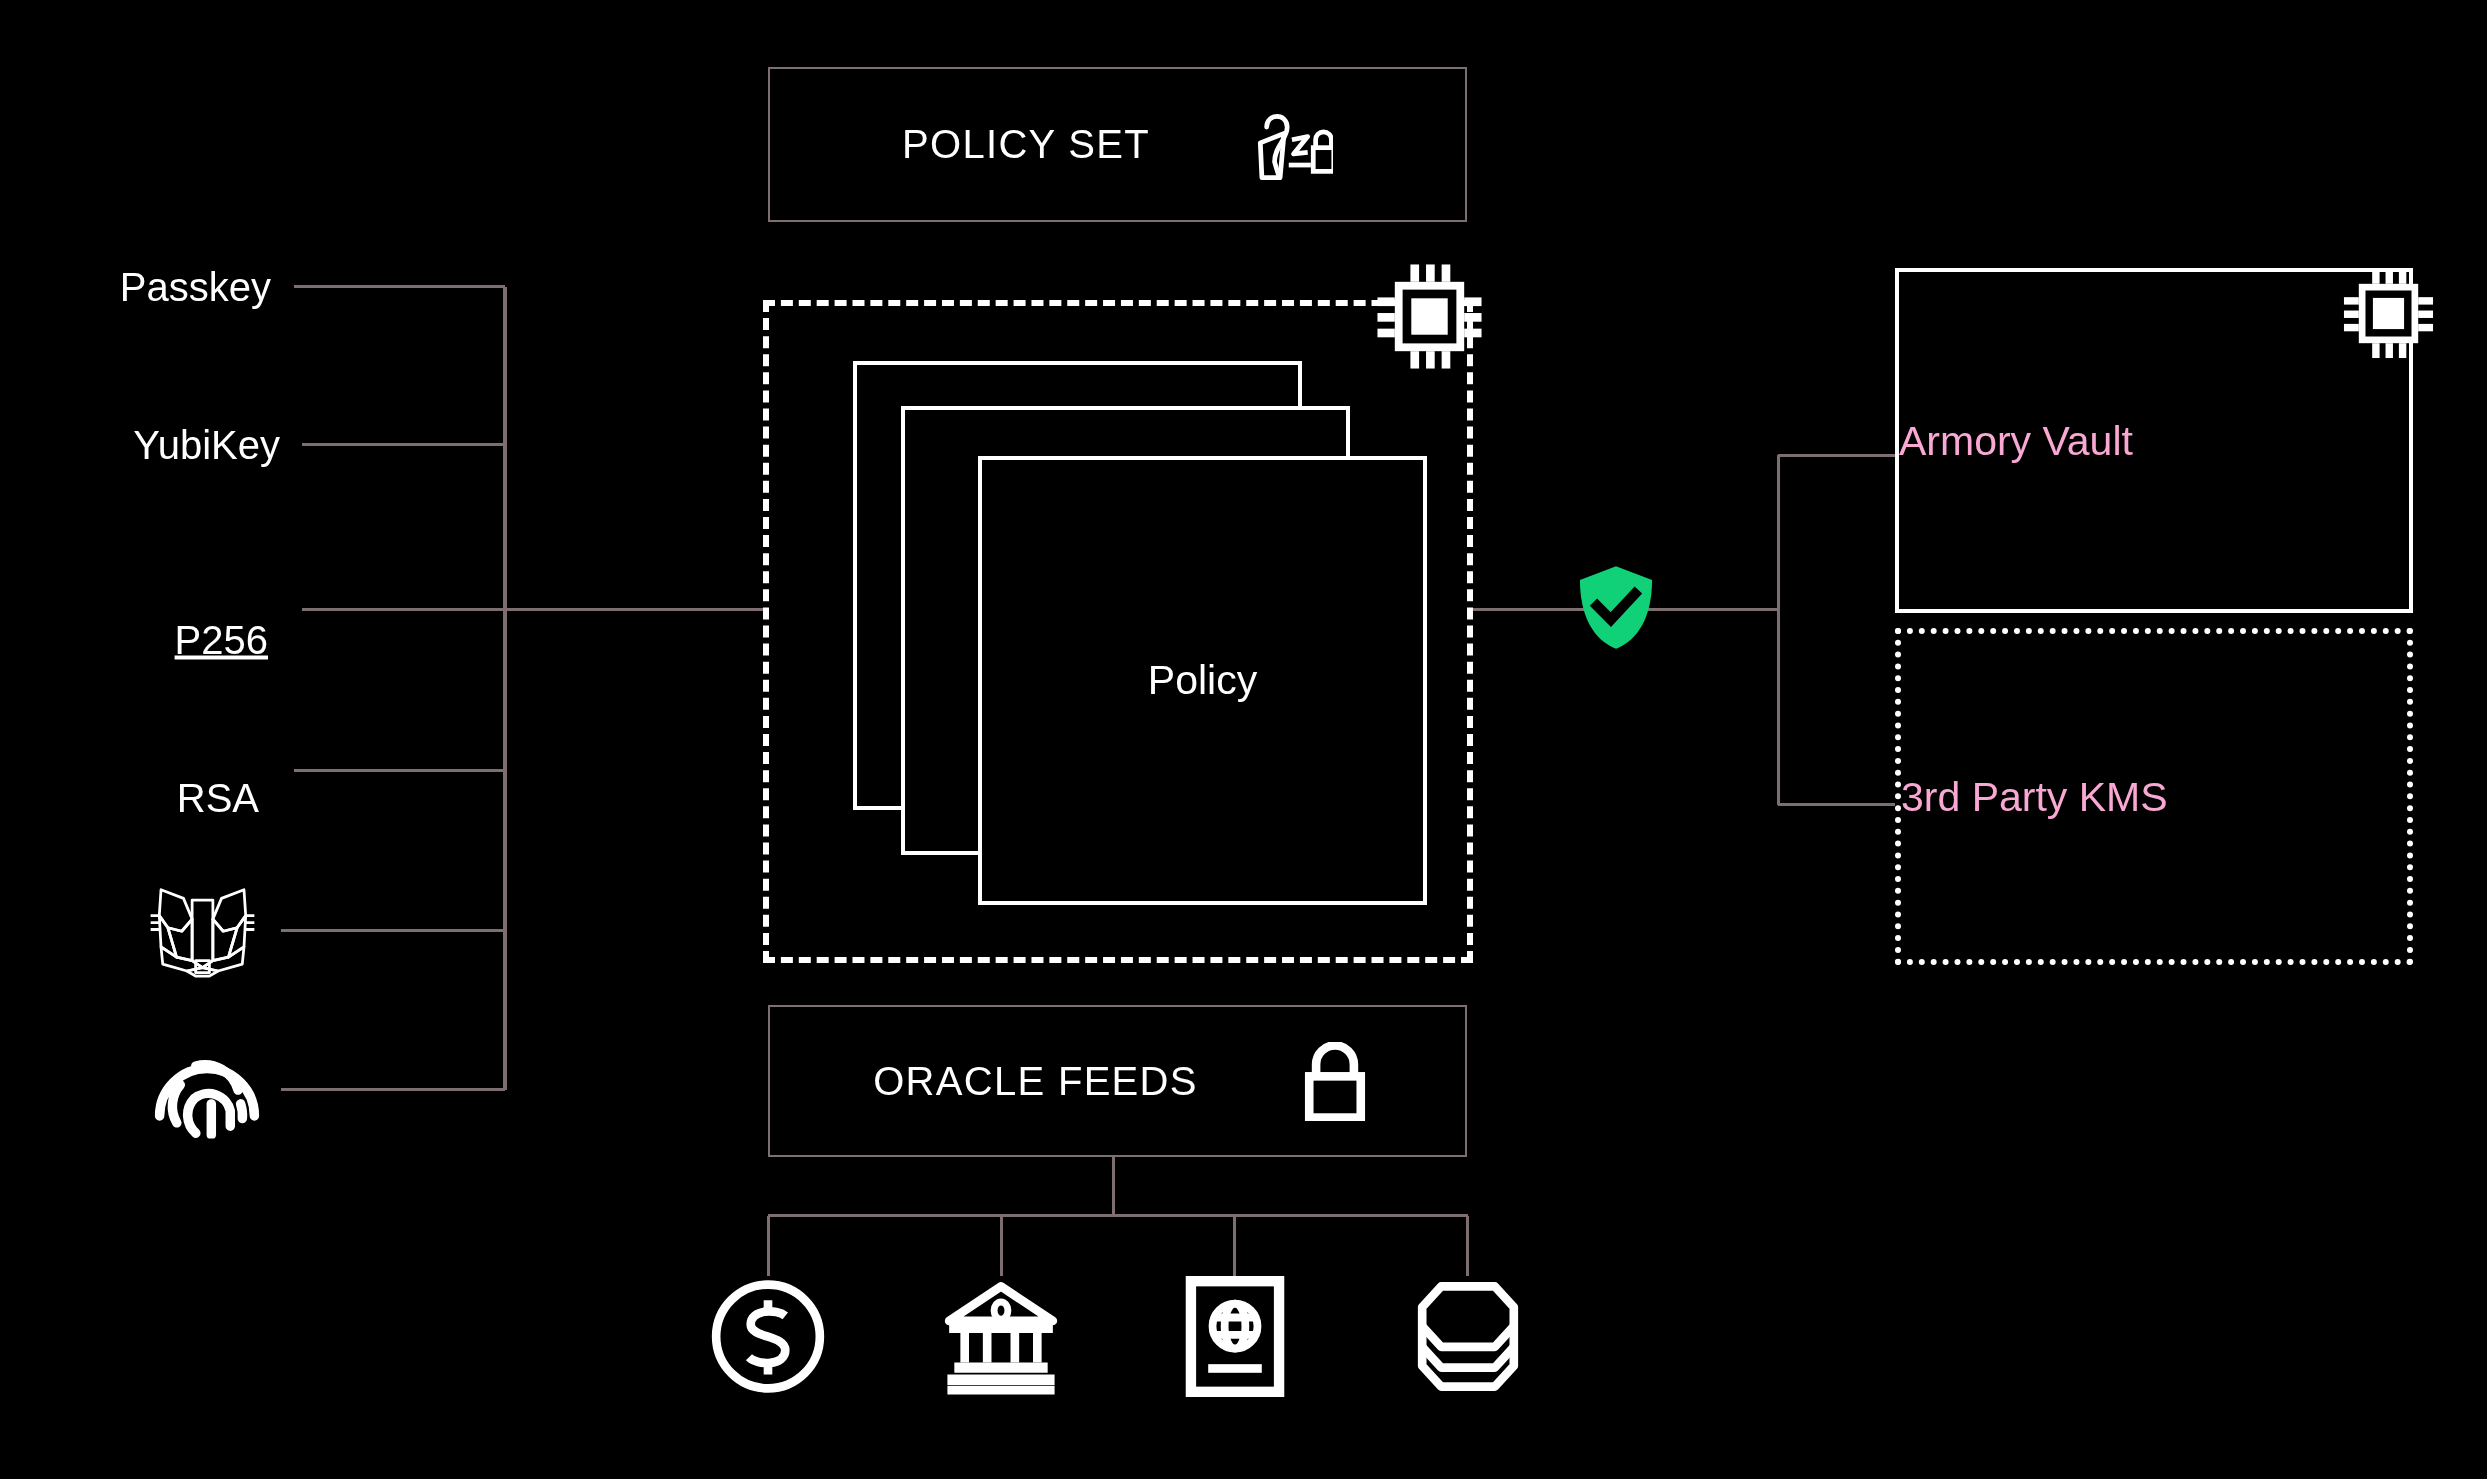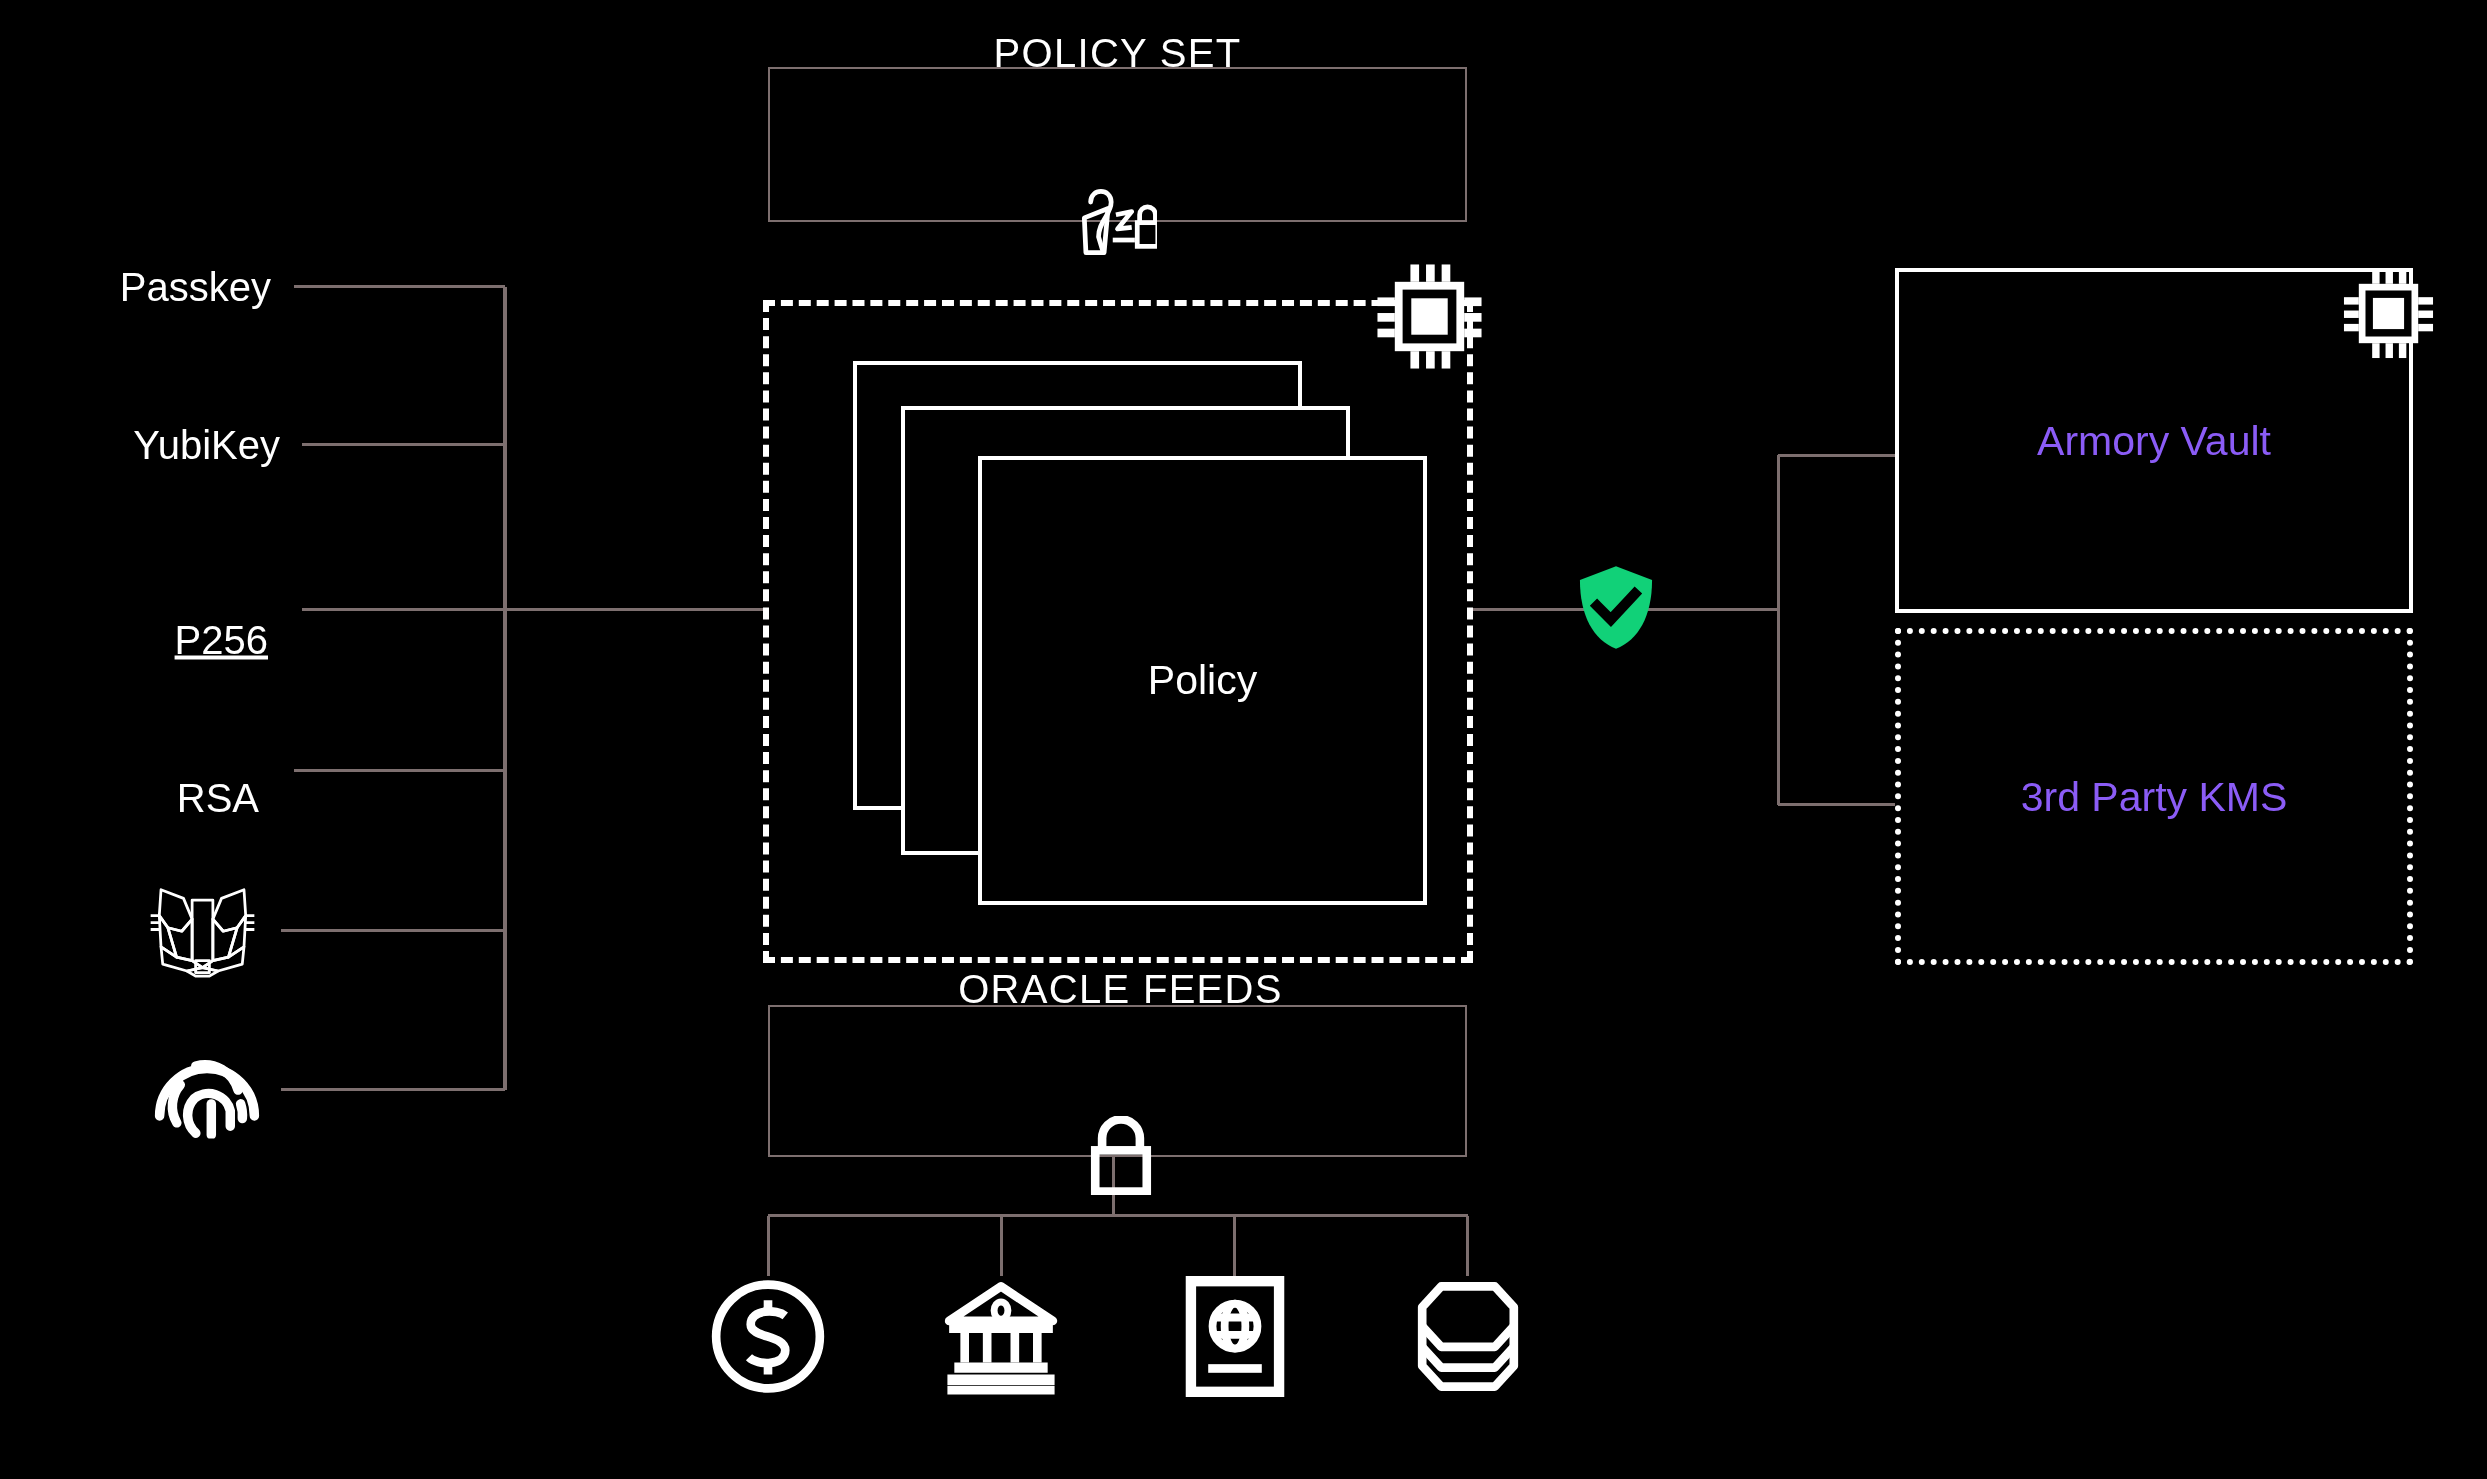--- a/index.html
+++ b/index.html
@@ -46,21 +46,20 @@
   .box-dotted-white {
     border: 6px dotted #ffffff;
   }
 
   
   .banner {
     display: flex;
     align-items: center;
     justify-content: center;
     gap: 104px;
-    flex-direction: column;
   }
   .banner-label {
     font-size: 40px;
     letter-spacing: 1.3px;
     color: #ffffff;
     white-space: nowrap;
   }
 
   
   .cred-label {
@@ -94,23 +93,23 @@
     color: #ffffff;
   }
 
   
   .vault-label {
     position: absolute;
     width: 100%;
     top: 50%;
     left: 0;
     transform: translateY(-50%);
-    text-align: center;
+    text-align: left;
     font-size: 41px;
-    color: #8b5cf6;
+    color: #f9a8d4;
     white-space: nowrap;
   }
 
   
   .chip {
     position: absolute;
   }
 
   
   .shield {

